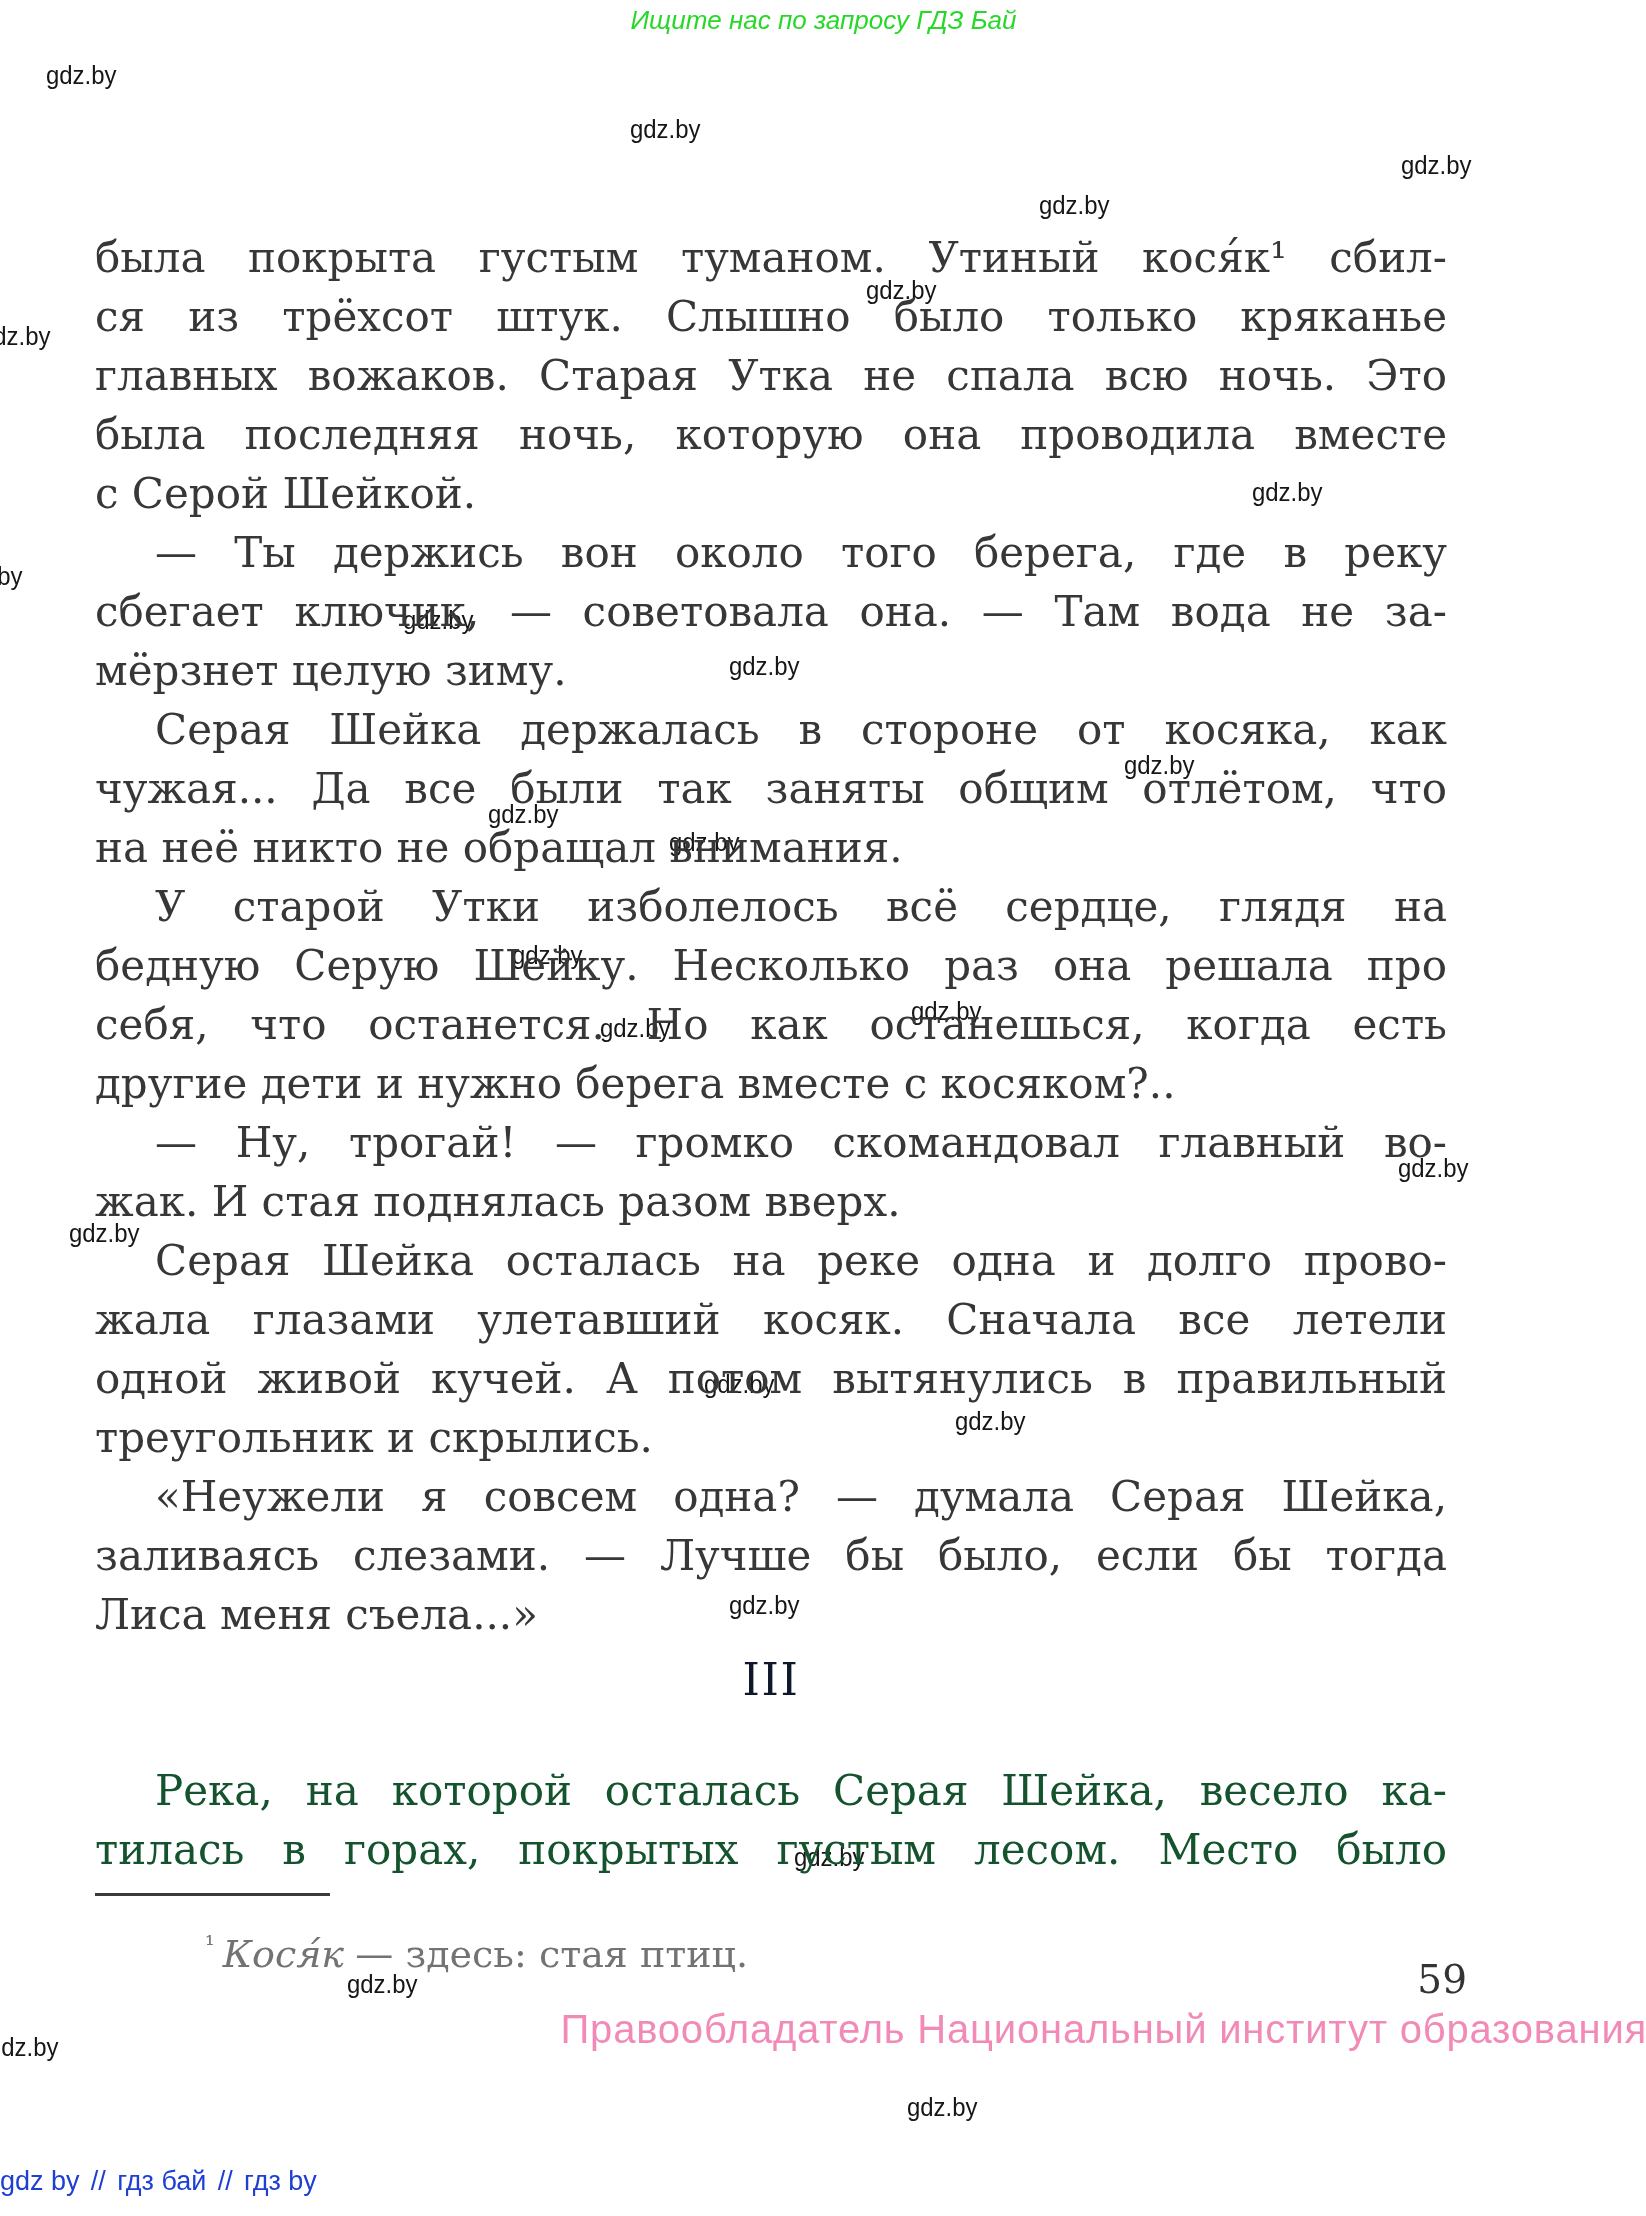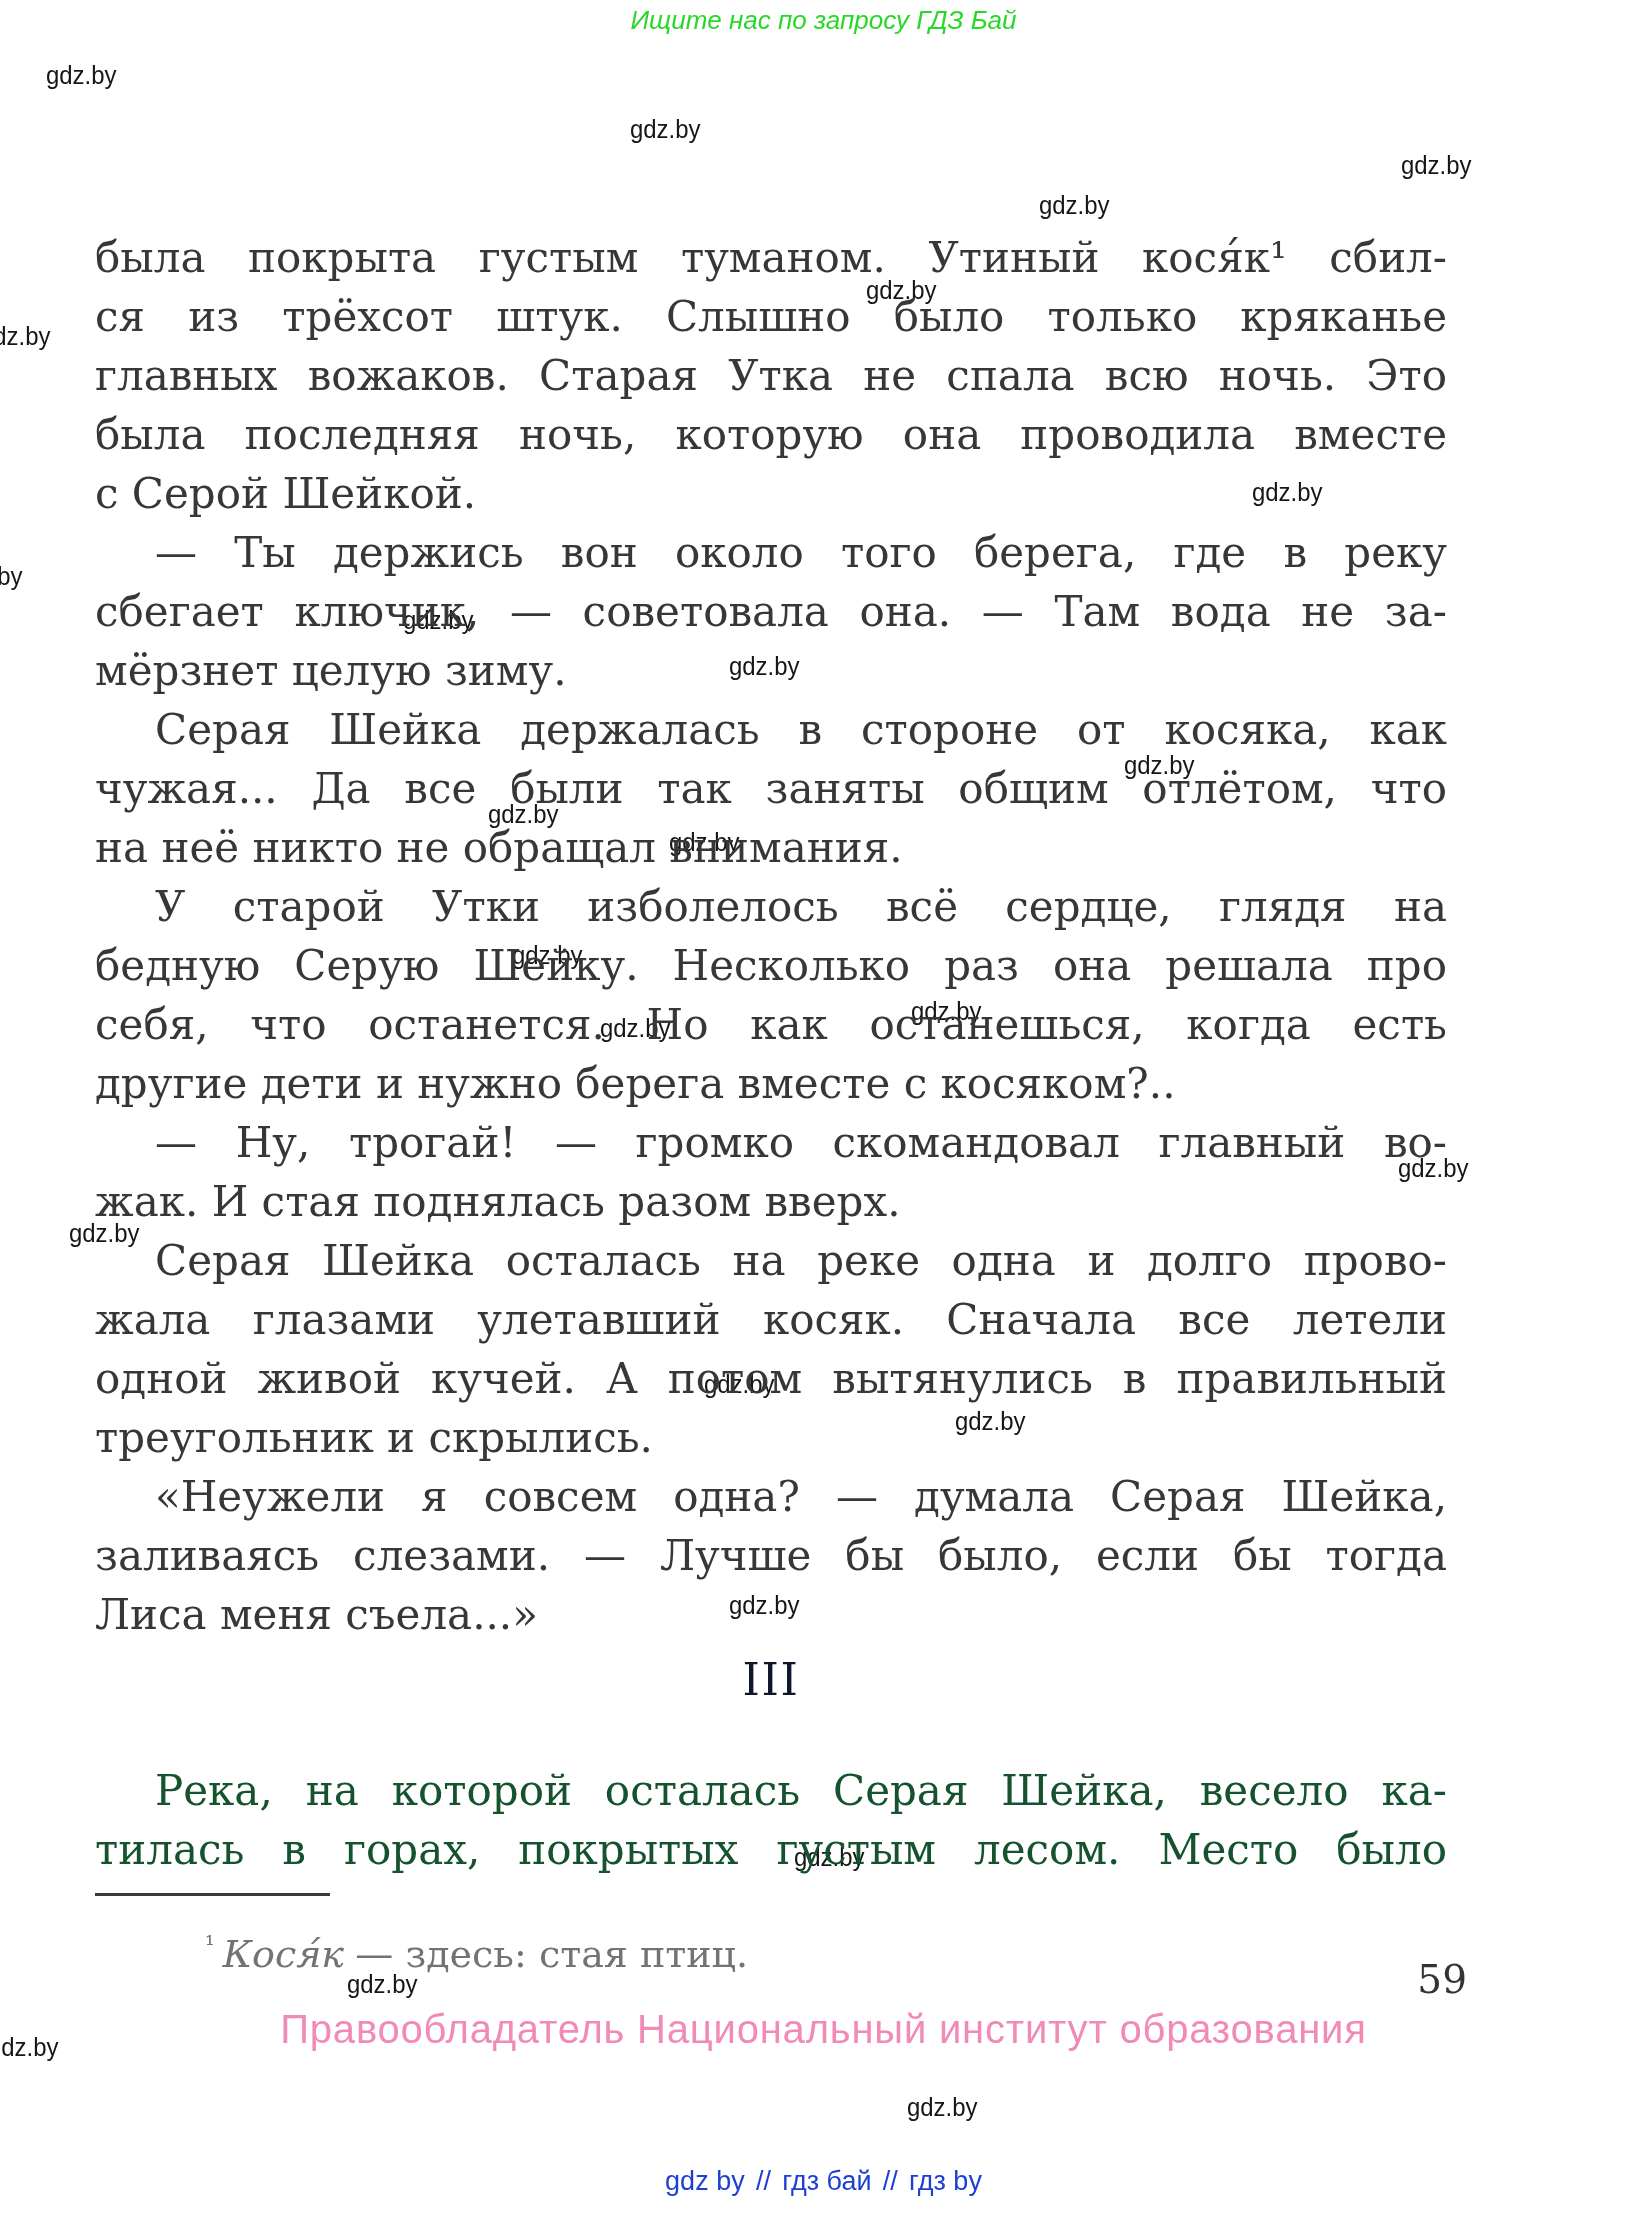--- a/index.html
+++ b/index.html
@@ -51,27 +51,27 @@
   }
   .footnote sup{font-size:24px;margin-right:8px;}
   .footnote .it{font-style:italic;margin-right:11.3px;}
 
   .pagenum{
     position:absolute;left:1322px;top:1957px;width:145px;text-align:right;
     font-size:39px;color:#333333;
   }
 
   .copyright{
-    position:absolute;left:0;top:2007px;width:100%;text-align:center;
+    position:absolute;left:0;top:2007px;width:100%;text-align:right;
     font-family:"Liberation Sans","DejaVu Sans",sans-serif;
     font-size:40px;letter-spacing:0.8px;color:#f28ab8;
   }
 
   .footer-links{
-    position:absolute;left:0;top:2166px;width:100%;text-align:center;
+    position:absolute;left:0;top:2166px;width:100%;text-align:left;
     font-family:"Liberation Sans","DejaVu Sans",sans-serif;
     font-size:27px;color:#1e3fd2;
   }
   .footer-links a{color:#1e3fd2;text-decoration:none;cursor:pointer;}
   .footer-links .sep{margin:0 11.3px;color:#1e3fd2;}
 </style>
 </head>
 <body>
 
 <div class="page">

